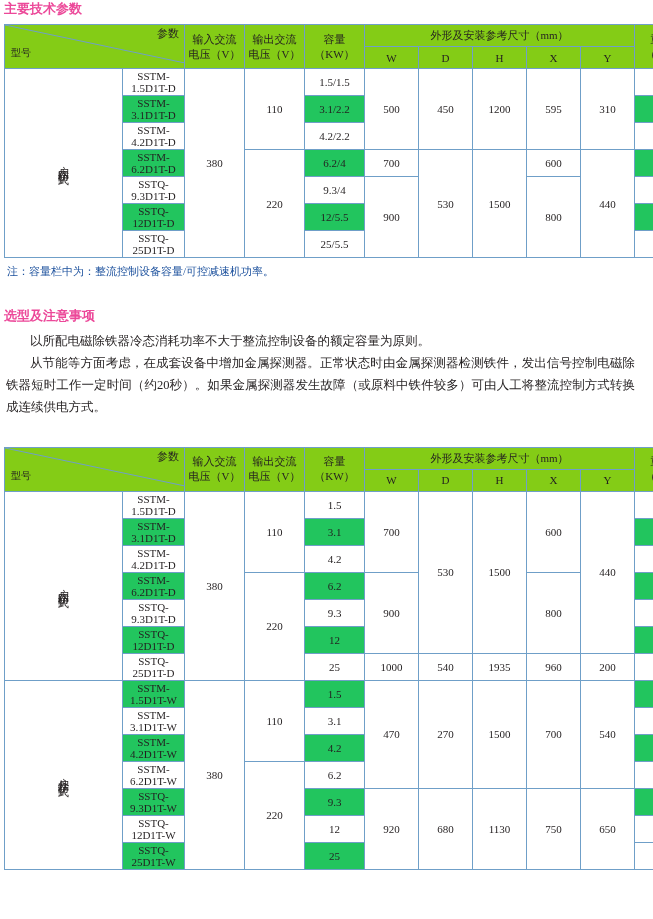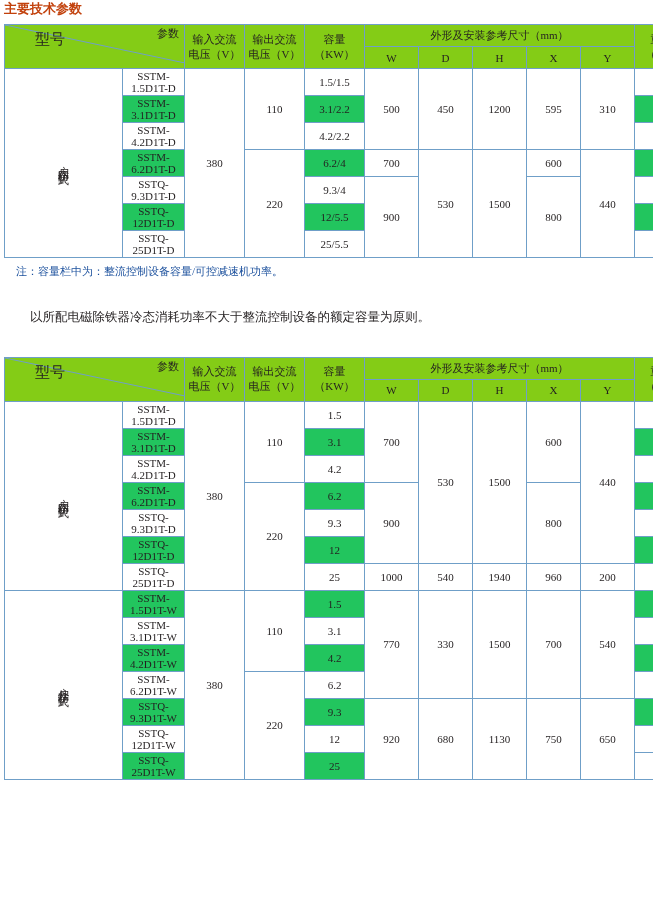--- a/index.html
+++ b/index.html
@@ -13,21 +13,21 @@
     font-family: "Liberation Serif", "DejaVu Serif", serif;
     color: #231f20;
     font-size: 12px;
   }
   .page {
     position: relative;
     width: 653px;
     padding: 0;
   }
   .section-title {
-    color: #c2410c;
+    color: #ec4899;
     font-weight: bold;
     font-size: 13px;
     font-family: Liberation Sans, sans-serif;
     margin: 0 0 6px 4px;
   }
   table.spec {
     border-collapse: collapse;
     width: 645px;
     margin-left: 4px;
     table-layout: fixed;
@@ -59,38 +59,37 @@
   .corner .diag svg { display: block; }
   .corner .lbl-top {
     position: absolute;
     right: 5px;
     top: 1px;
     font-size: 11px;
   }
   .corner .lbl-bot {
     position: absolute;
     left: 6px;
-    bottom: 19px;
-    font-size: 15px;
-    margin-left: 24px;
+    bottom: 8px;
+    font-size: 10px;
   }
   .shade { background: #22c55e; }
   .vert {
     writing-mode: vertical-rl;
     text-orientation: upright;
     letter-spacing: 2px;
     font-size: 11px;
     line-height: 1.1;
     white-space: nowrap;
   }
   .vert-cell { padding: 2px 0; }
   .note {
     color: #1a4f9c;
     font-size: 11px;
-    margin: 6px 0 0 16px;
+    margin: 6px 0 0 7px;
     font-family: "Liberation Serif", "DejaVu Serif", serif;
   }
   p.body {
     font-size: 12.5px;
     line-height: 1.75;
     margin: 0 18px 0 6px;
     text-align: justify;
   }
   p.body.indent { text-indent: 24px; }
   .spacer-lg { height: 28px; }
@@ -219,21 +218,23 @@
       <td>25/5.5</td>
       <td>510</td>
     </tr>
   </tbody>
     </table>
 
   <div class="note">注：容量栏中为：整流控制设备容量/可控减速机功率。</div>
 
   <div class="spacer-lg"></div>
 
+  <div class="section-title">选型及注意事项</div>
   <p class="body indent">以所配电磁除铁器冷态消耗功率不大于整流控制设备的额定容量为原则。</p>
+  <p class="body indent">从节能等方面考虑，在成套设备中增加金属探测器。正常状态时由金属探测器检测铁件，发出信号控制电磁除铁器短时工作一定时间（约20秒）。如果金属探测器发生故障（或原料中铁件较多）可由人工将整流控制方式转换成连续供电方式。</p>
 
   <div class="spacer-lg"></div>
 
 
   <table class="spec">
     <colgroup>
       <col class="w-model">
         <col class="w-param">
         <col class="w-vin">
         <col class="w-vout">
@@ -323,36 +324,36 @@
     <tr>
       <td class="shade">SSTQ-12D1T-D</td>
       <td class="shade">12</td>
       <td class="shade">400</td>
     </tr>
     <tr>
       <td>SSTQ-25D1T-D</td>
       <td>25</td>
       <td>1000</td>
       <td>540</td>
-      <td>1940</td>
+      <td>1935</td>
       <td>960</td>
       <td>200</td>
       <td>600</td>
     </tr>
 
     <tr>
       <td class="vert-cell" rowspan="7">
         <span class="vert">户外防护式</span>
       </td>
       <td class="shade">SSTM-1.5D1T-W</td>
       <td rowspan="7">380</td>
       <td rowspan="3">110</td>
       <td class="shade">1.5</td>
-      <td rowspan="4">770</td>
-      <td rowspan="4">330</td>
+      <td rowspan="4">470</td>
+      <td rowspan="4">270</td>
       <td rowspan="4">1500</td>
       <td rowspan="4">700</td>
       <td rowspan="4">540</td>
       <td class="shade">250</td>
     </tr>
     <tr>
       <td>SSTM-3.1D1T-W</td>
       <td>3.1</td>
       <td>260</td>
     </tr>

